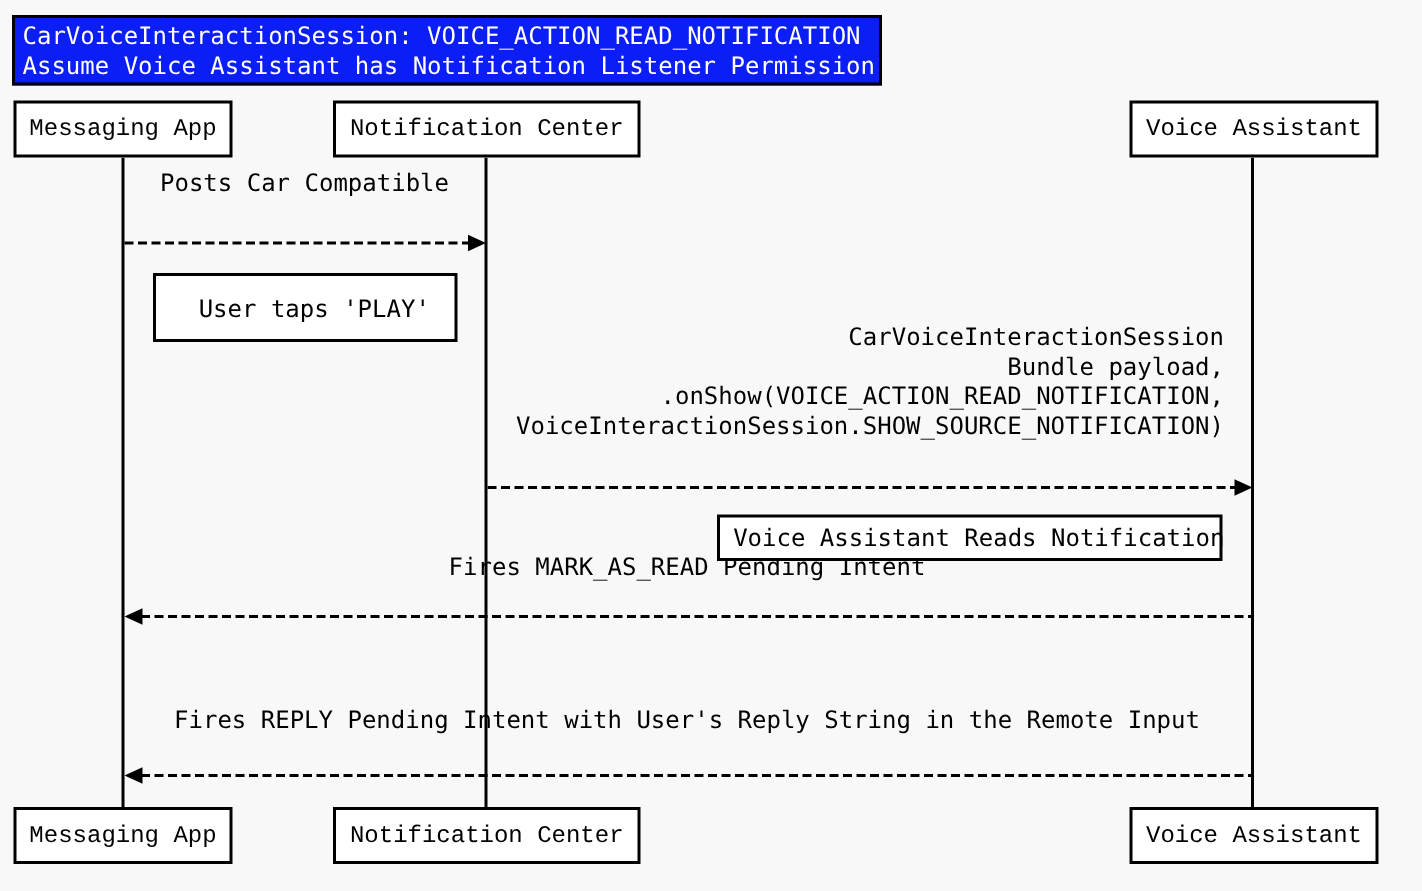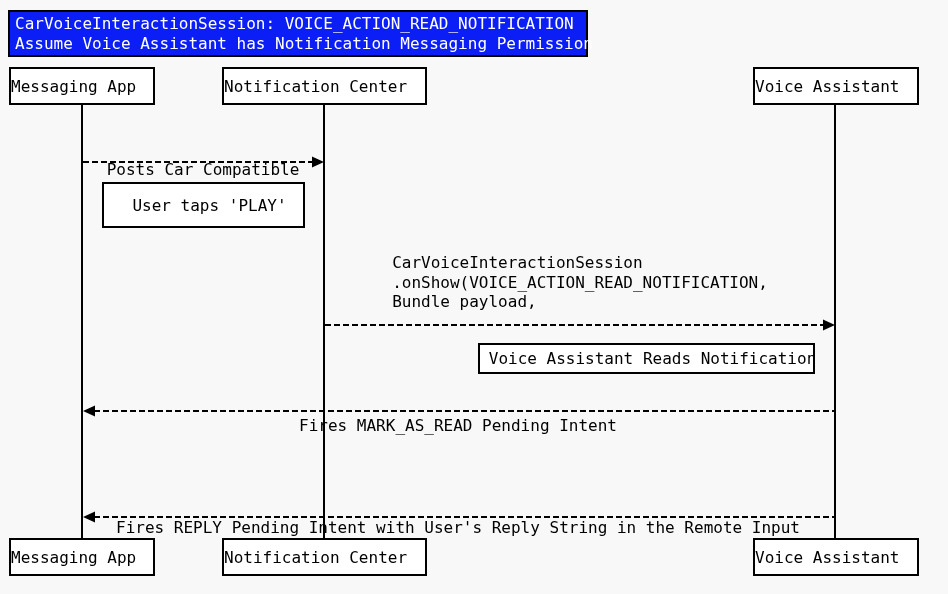--- a/index.html
+++ b/index.html
@@ -24,41 +24,41 @@
     border:2px solid var(--stroke,#000);
     padding:2px 5px;
     line-height:19.5px;
     white-space:nowrap;
   }
   .pbox{
     position:absolute;height:38px;
     box-sizing:border-box;
     background:var(--box-fill,#fff);
     border:2px solid var(--stroke,#000);
-    display:flex;align-items:center;justify-content:flex-start;
+    display:flex;align-items:center;justify-content:center;
     white-space:nowrap;
+    font-family:Liberation Mono, monospace;
   }
   .note{
     position:absolute;
     box-sizing:border-box;
     background:var(--box-fill,#fff);
     border:2px solid var(--stroke,#000);
     display:flex;flex-direction:column;align-items:center;justify-content:center;
     line-height:19px;
     text-align:center;
     white-space:nowrap;
     padding-left:12px;
   }
   .msg-label{
     position:absolute;
     transform:translateX(-50%);
-    text-align:left;
+    text-align:right;
     line-height:19.5px;
     white-space:nowrap;
-    margin-top:48px;
   }
   .stroke-line{stroke:var(--stroke,#000);stroke-width:2;fill:none;}
   .dashed{stroke-dasharray:6,3;}
   .arrow-head{fill:var(--stroke,#000);stroke:none;}
 </style>
 </head>
 <body>
 
 <div class="canvas">
 
@@ -84,21 +84,21 @@
     </g>
 
     <g>
       <line class="stroke-line dashed" x1="94" y1="517" x2="835" y2="517"></line>
       <polygon class="arrow-head" points="83,517 95,511.5 95,522.5"></polygon>
     </g>
   </svg>
 
   <div class="title">
     <div>CarVoiceInteractionSession: VOICE_ACTION_READ_NOTIFICATION</div>
-    <div>Assume Voice Assistant has Notification Messaging Permission</div>
+    <div>Assume Voice Assistant has Notification Listener Permission</div>
   </div>
 
   <div class="pbox" style="left:9px;top:67px;width:146px">
     <span>Messaging App</span>
   </div>
   <div class="pbox" style="left:222px;top:67px;width:205px">
     <span>Notification Center</span>
   </div>
   <div class="pbox" style="left:753px;top:67px;width:166px">
     <span>Voice Assistant</span>
@@ -111,24 +111,25 @@
     <span>Notification Center</span>
   </div>
   <div class="pbox" style="left:753px;top:538px;width:166px">
     <span>Voice Assistant</span>
   </div>
 
   <div class="msg-label" style="left:203px;top:112px">
     <div>Posts Car Compatible</div>
   </div>
 
-  <div class="msg-label" style="left:580px;top:205px">
+  <div class="msg-label" style="left:580px;top:215px">
     <div>CarVoiceInteractionSession</div>
+    <div>Bundle payload,</div>
     <div>.onShow(VOICE_ACTION_READ_NOTIFICATION,</div>
-    <div>Bundle payload,</div>
+    <div>VoiceInteractionSession.SHOW_SOURCE_NOTIFICATION)</div>
   </div>
 
   <div class="msg-label" style="left:458px;top:368px">
     <div>Fires MARK_AS_READ Pending Intent</div>
   </div>
 
   <div class="msg-label" style="left:458px;top:470px">
     <div>Fires REPLY Pending Intent with User's Reply String in the Remote Input</div>
   </div>
 

